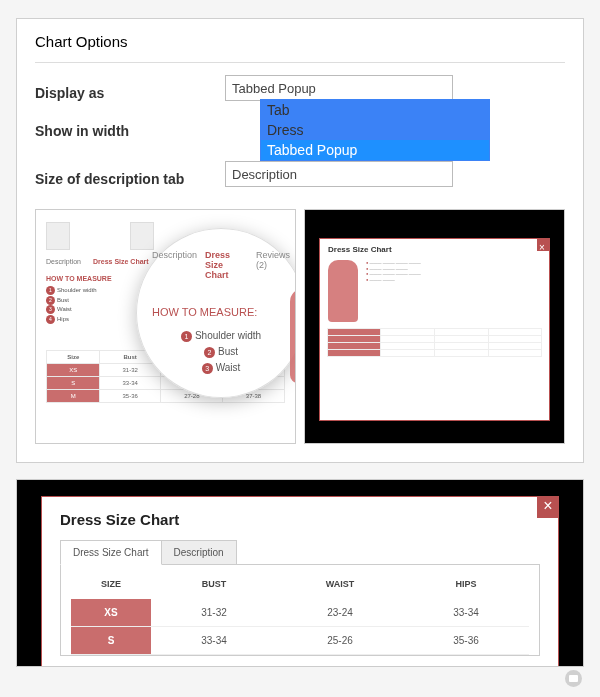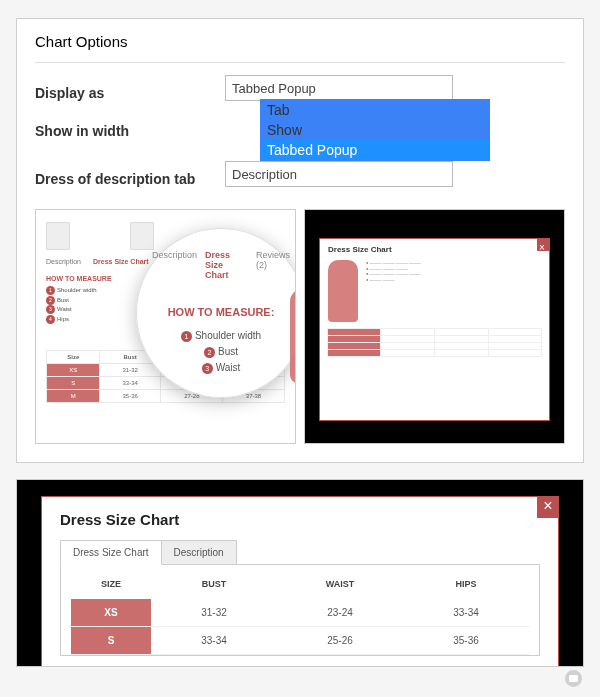--- a/index.html
+++ b/index.html
@@ -53,21 +53,21 @@
   .pv-left .size-table .hcell { background: #c96d6d; color: #fff; }
 
   .lens {
     position: absolute; left: 100px; top: 18px; width: 170px; height: 170px;
     border-radius: 50%; background: #fff;
     box-shadow: 0 4px 18px rgba(0,0,0,.25), inset 0 0 0 1px #ddd;
     padding: 22px 16px; z-index: 3;
   }
   .lens .l-tabs { display:flex; gap:8px; font-size:9px; color:#888; justify-content:center; }
   .lens .l-tabs .act { color:#b85050; font-weight:bold; }
-  .lens .l-howto { text-align:center; color:#b85050; font-size:11px; font-weight:bold; margin-top:26px; }
+  .lens .l-howto { color:#b85050; font-size:11px; font-weight:normal; margin-top:26px; }
   .lens .l-list { font-size:10px; color:#555; margin-top:10px; line-height:1.6; text-align:center; }
   .lens .l-list .num { display:inline-block; width:11px; height:11px; border-radius:50%; background:#b85050; color:#fff; font-size:7px; text-align:center; line-height:11px; margin-right:3px; }
   .lens-body { position:absolute; right:-12px; top:60px; width:28px; height:95px; }
   .lens-body .torso { width:28px; height:95px; background:#cf6a6a; border-radius:14px 14px 8px 8px; opacity:.85; }
 
   
   .pv-right { background:#000; }
   .pv-right .panel {
     position:absolute; left:14px; right:14px; top:28px; bottom:22px;
     background:#fff; border:1px solid #b85050;
@@ -127,31 +127,31 @@
 
     <div class="row">
       <div class="lbl">Display as</div>
       <div class="ctrl">
         <input class="select-box" readonly="" value="Tabbed Popup" style="">
       </div>
     </div>
 
     <div class="dropdown-open">
       <div class="opt">Tab</div>
-      <div class="opt">Show</div>
+      <div class="opt">Dress</div>
       <div class="opt sel">Tabbed Popup</div>
     </div>
 
     <div class="row">
       <div class="lbl">Show in width</div>
       <div class="ctrl"></div>
     </div>
 
     <div class="row">
-      <div class="lbl">Dress of description tab</div>
+      <div class="lbl">Size of description tab</div>
       <div class="ctrl">
         <input class="text-input" value="Description" style="">
       </div>
     </div>
 
     <div class="previews">
 
       <div class="preview pv-left">
         <div class="product-area">
           <div class="thumbs">

